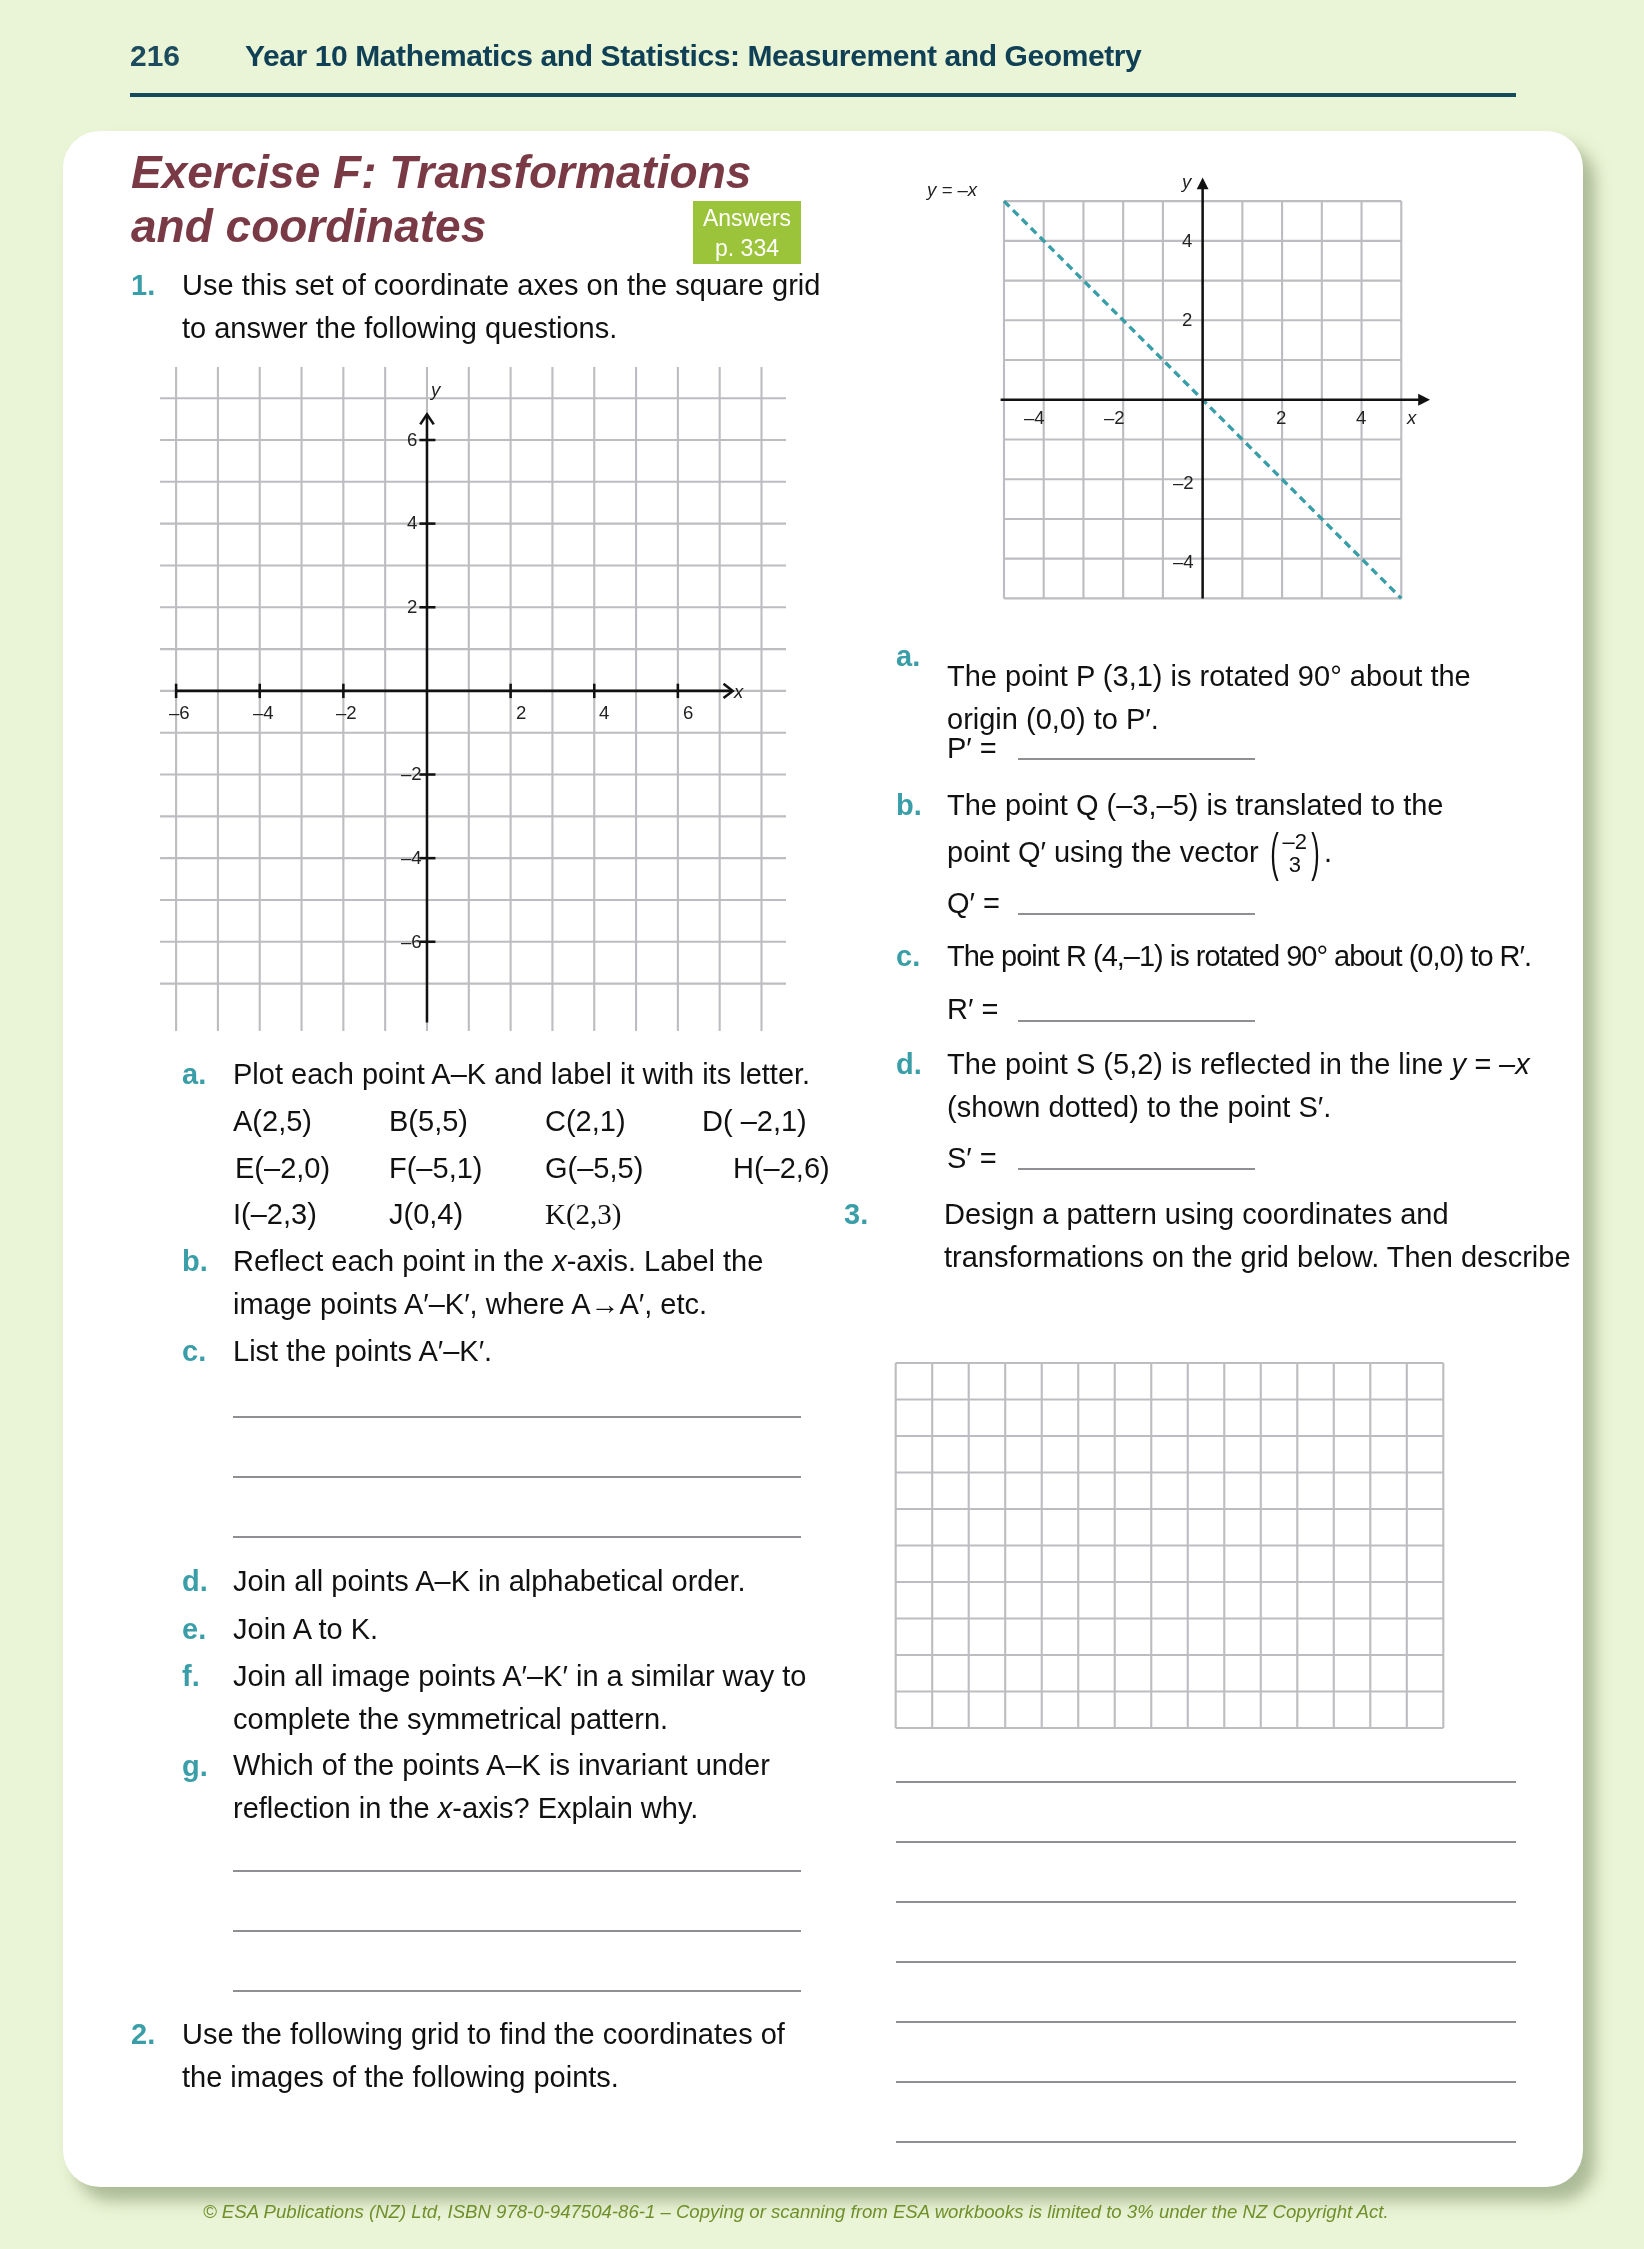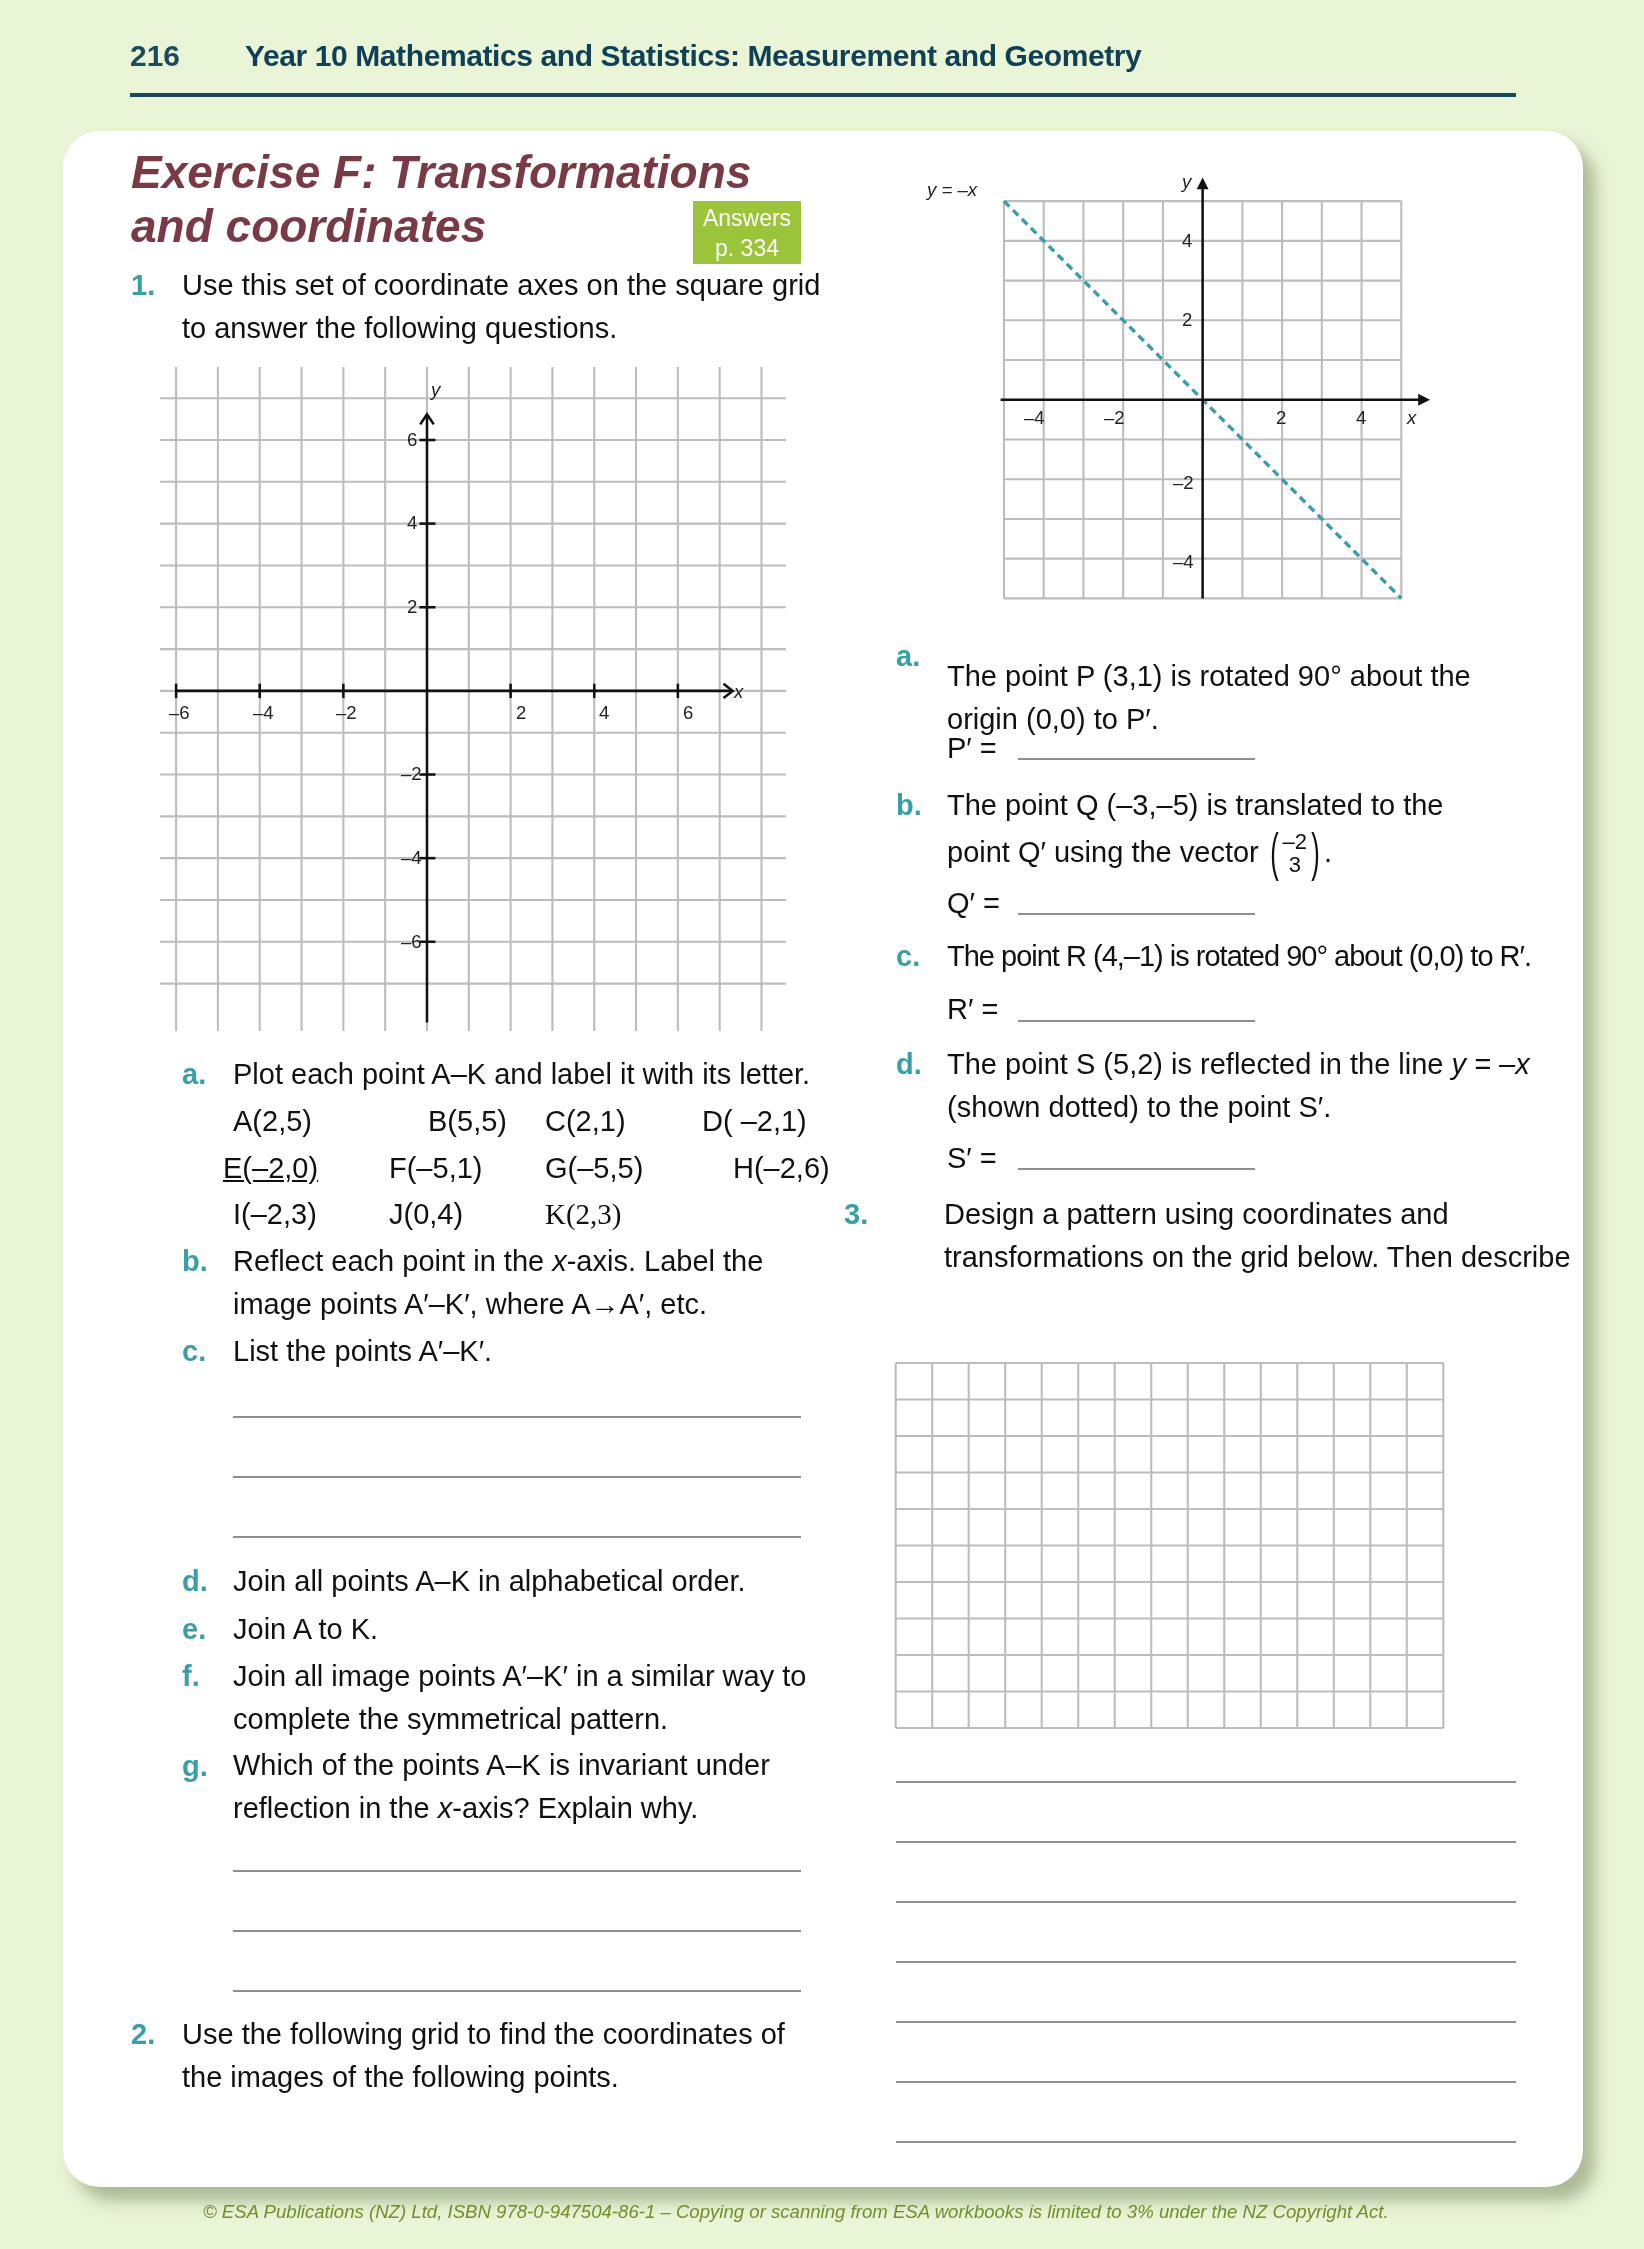--- a/index.html
+++ b/index.html
@@ -125,24 +125,24 @@
 <div class="abs tick" style="left:407px;top:512px;">4</div>
 <div class="abs tick" style="left:407px;top:596px;">2</div>
 <div class="abs tick" style="left:401px;top:763px;">–2</div>
 <div class="abs tick" style="left:401px;top:847px;">–4</div>
 <div class="abs tick" style="left:401px;top:931px;">–6</div>
 <div class="abs tick it" style="left:431px;top:379px;">y</div>
 
 <div class="abs sub" style="left:182px;top:1058px;">a.</div>
 <div class="abs qtext" style="left:233px;top:1053px;">Plot each point A–K and label it with its letter.</div>
 <div class="abs qtext" style="left:233px;top:1100px;">A(2,5)</div>
-<div class="abs qtext" style="left:389px;top:1100px;margin-left:39px;">B(5,5)</div>
+<div class="abs qtext" style="left:389px;top:1100px;">B(5,5)</div>
 <div class="abs qtext" style="left:545px;top:1100px;">C(2,1)</div>
 <div class="abs qtext" style="left:702px;top:1100px;">D( –2,1)</div>
-<div class="abs qtext" style="left:223px;top:1147px;text-decoration:underline;">E(–2,0)</div>
+<div class="abs qtext" style="left:235px;top:1147px;">E(–2,0)</div>
 <div class="abs qtext" style="left:389px;top:1147px;">F(–5,1)</div>
 <div class="abs qtext" style="left:545px;top:1147px;">G(–5,5)</div>
 <div class="abs qtext" style="left:733px;top:1147px;">H(–2,6)</div>
 <div class="abs qtext" style="left:233px;top:1193px;">I(–2,3)</div>
 <div class="abs qtext" style="left:389px;top:1193px;">J(0,4)</div>
 <div class="abs qtext" style="left:545px;top:1193px;font-family:Liberation Serif, serif;">K(2,3)</div>
 
 <div class="abs sub" style="left:182px;top:1245px;">b.</div>
 <div class="abs qtext" style="left:233px;top:1240px;">
   <div><span>Reflect each point in the </span><span class="it">x</span><span>-axis. Label the</span></div>

